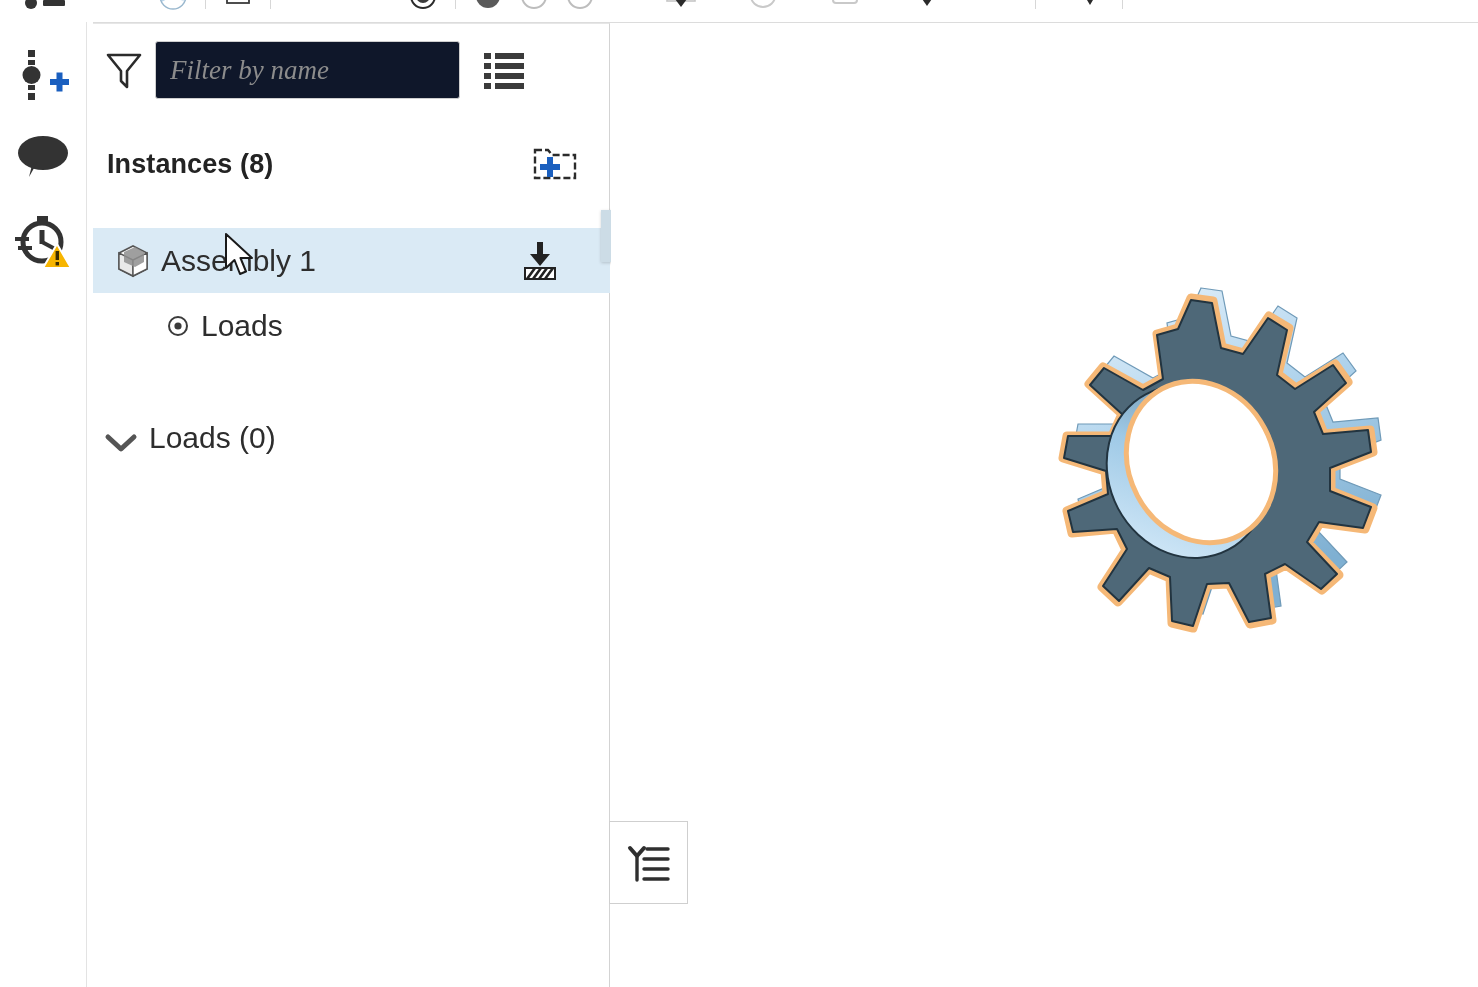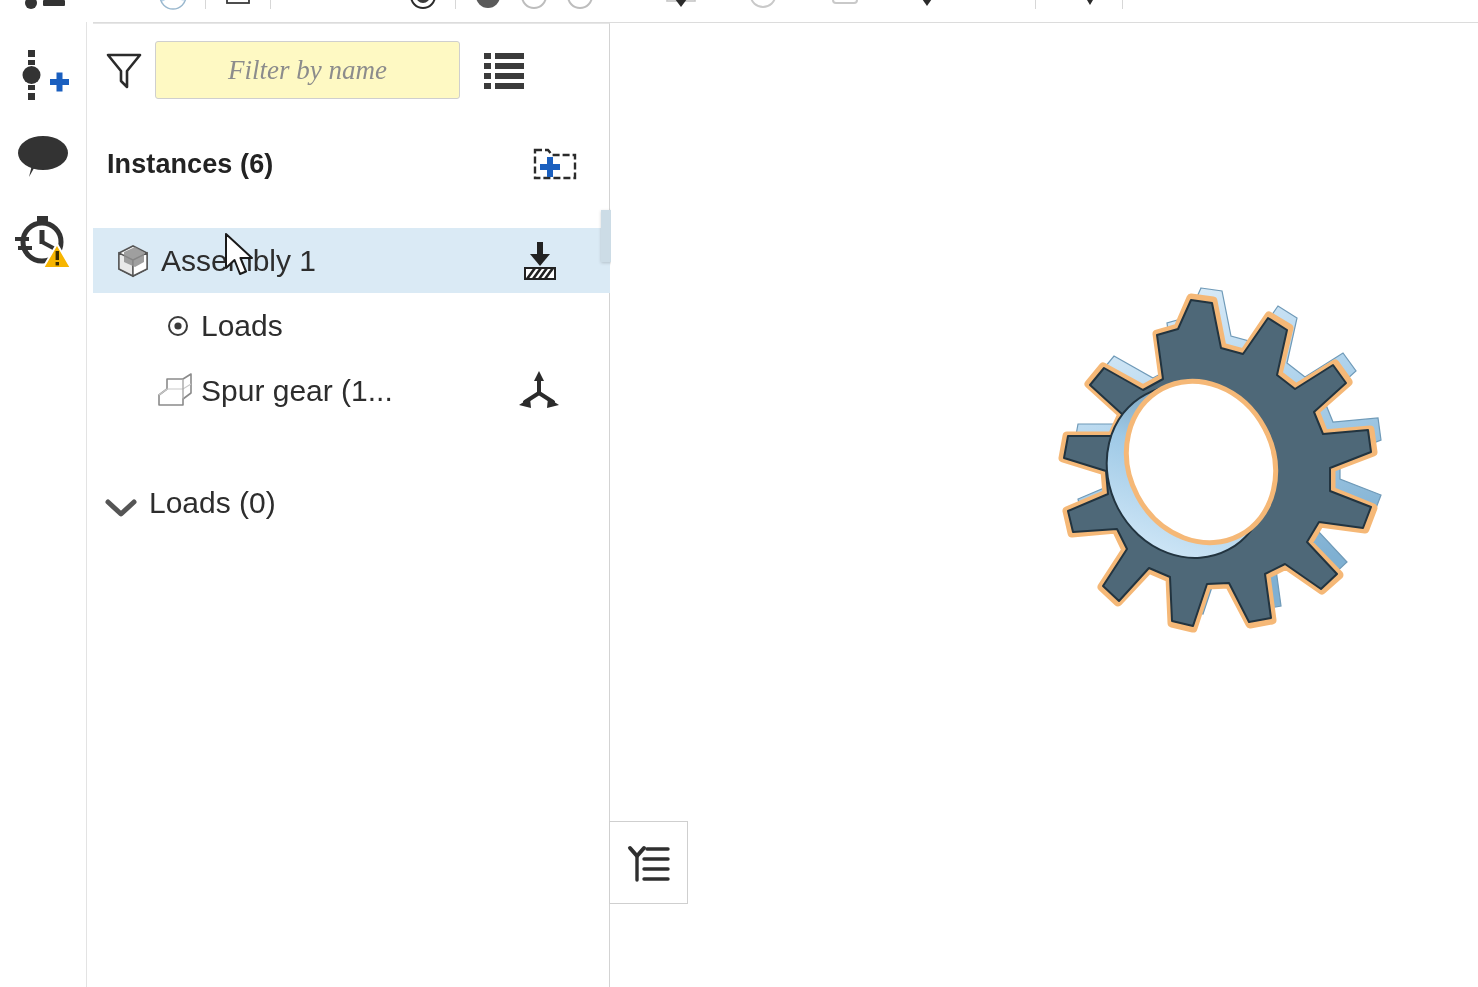--- a/index.html
+++ b/index.html
@@ -44,24 +44,24 @@
     border-top:1px solid #e6e6e6;
     box-sizing:border-box;
   }
   #filter-row{
     position:absolute;left:0;top:10px;width:517px;height:72px;
     display:flex;align-items:center;
   }
   #filter-icon{width:62px;display:flex;align-items:center;justify-content:center;}
   #filter-input{
     width:305px;height:58px;box-sizing:border-box;
-    border:1px solid #cfcfcf;border-radius:3px;background:#fef9c3;
+    border:1px solid #cfcfcf;border-radius:3px;background:#0f172a;
     font-family:"Liberation Serif","DejaVu Serif",serif;
     font-style:italic;font-size:27px;color:#8c8c8c;
-    padding:8px 14px;outline:none;text-align:center;
+    padding:8px 14px;outline:none;
   }
   #filter-input::placeholder{color:#8c8c8c;font-style:italic;}
   #list-view-btn{
     width:76px;display:flex;align-items:center;justify-content:center;margin-left:6px;
   }
 
   #instances-row{
     position:absolute;left:0;top:115px;width:517px;height:50px;
     display:flex;align-items:center;
   }
@@ -279,21 +279,21 @@
           <rect x="4" y="24" width="7" height="6"></rect>
             <rect x="15" y="24" width="29" height="6"></rect>
           <rect x="4" y="34" width="7" height="6"></rect>
             <rect x="15" y="34" width="29" height="6"></rect>
         </g>
       </svg>
     </div>
   </div>
 
   <div id="instances-row">
-    <span id="instances-title">Instances (6)</span>
+    <span id="instances-title">Instances (8)</span>
     <div id="new-folder-btn">
       <svg width="46" height="40" viewBox="0 0 46 40">
         <path d="M3 6 L16 6 L20 11 L43 11 L43 34 L3 34 Z" fill="none" stroke="#2b2b2b" stroke-width="2.4" stroke-dasharray="7 3"></path>
         <g fill="#1a5fbf">
           <rect x="8" y="20" width="20" height="6"></rect>
           <rect x="15" y="13" width="6" height="20"></rect>
         </g>
       </svg>
     </div>
   </div>
@@ -327,42 +327,20 @@
         <svg width="28" height="28" viewBox="0 0 28 28">
           <circle cx="14" cy="14" r="9" fill="none" stroke="#3b3b3b" stroke-width="2"></circle>
           <circle cx="14" cy="14" r="3.6" fill="#3b3b3b"></circle>
         </svg>
       </div>
       <span class="row-label">Loads</span>
     </div>
 
 
 
-    <div class="tree-row">
-      <div class="row-icon" style="width:52px;margin-left:56px;">
-        <svg width="44" height="40" viewBox="0 0 44 40">
-          <path d="M6 24 L14 18 L14 8 L30 8 L38 3 L38 22 L30 28 L30 34 L14 34 L6 34 Z" fill="#fff" stroke="#8a8a8a" stroke-width="1.6" stroke-linejoin="round"></path>
-          <path d="M6 24 L14 18 M14 18 L30 18 L38 13" fill="none" stroke="#c8c8c8" stroke-width="1.2"></path>
-          <path d="M30 8 L30 28" fill="none" stroke="#a8a8a8" stroke-width="1.4"></path>
-        </svg>
-      </div>
-      <span class="row-label">Spur gear (1...</span>
-      <div class="row-status" style="left:416px;top:10px;width:60px;height:46px;">
-        <svg width="46" height="44" viewBox="0 0 46 44">
-          <g stroke="#2b2b2b" stroke-width="4" stroke-linecap="round" fill="none">
-            <path d="M23 24 L23 8"></path>
-              <path d="M23 24 L9 33"></path>
-              <path d="M23 24 L37 33"></path>
-          </g>
-          <path d="M23 2 L28 12 L18 12 Z" fill="#2b2b2b"></path>
-          <path d="M3 36 L14 29 L15 39 Z" fill="#2b2b2b"></path>
-          <path d="M43 36 L32 29 L31 39 Z" fill="#2b2b2b"></path>
-        </svg>
-      </div>
-    </div>
 
 
     <div class="group-row" style="margin-top:32px;">
       <div class="chev">
         <svg width="34" height="24" viewBox="0 0 34 24">
           <path d="M4 6 L17 18 L30 6" fill="none" stroke="#555" stroke-width="5" stroke-linecap="round" stroke-linejoin="round"></path>
         </svg>
       </div>
       <span class="group-label">Loads (0)</span>
     </div>

